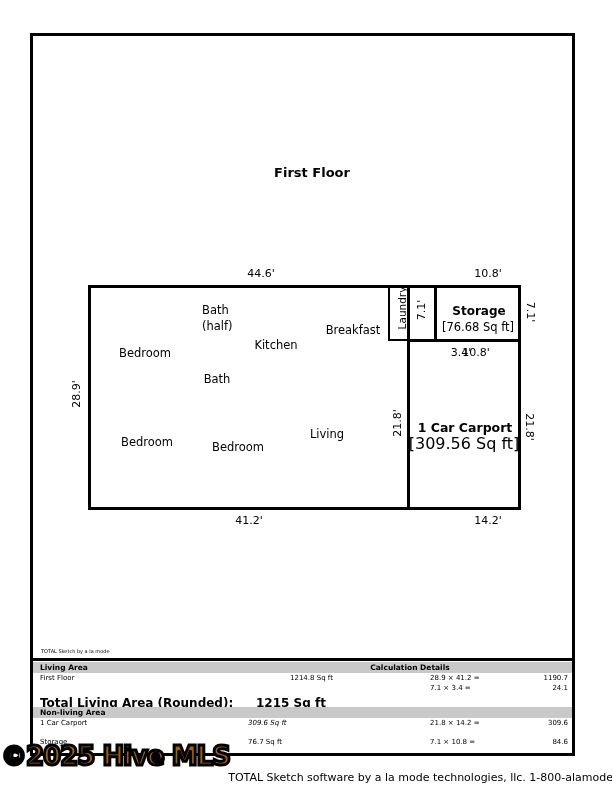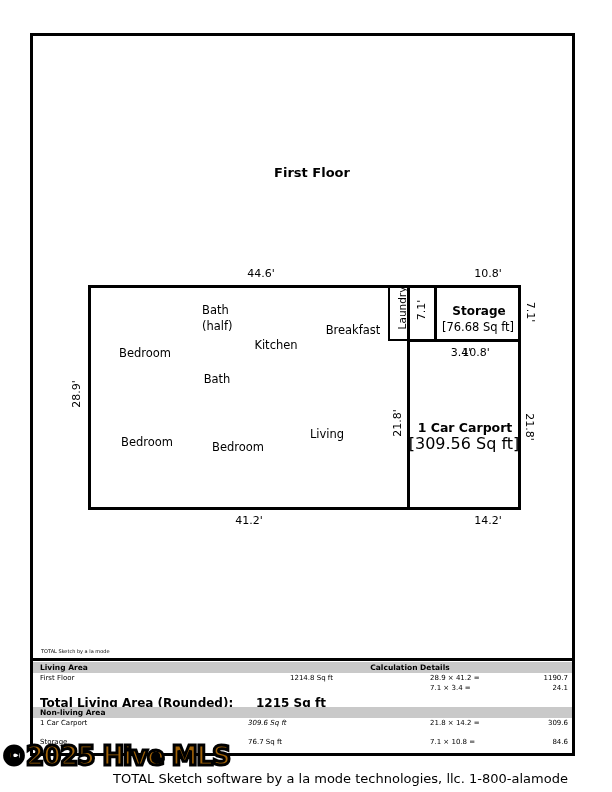--- a/index.html
+++ b/index.html
@@ -21,21 +21,21 @@
   .tbl-title{font-size:8px;font-weight:bold;text-align:center;}
   .bar{background:#c9c9c9;height:11px;}
   .tbl-h{font-size:7.5px;font-weight:bold;line-height:9px;}
   .tbl-r{font-size:7px;line-height:8px;}
   .tbl-rb{font-size:12px;font-weight:bold;line-height:8px;}
   .calc{display:flex;width:138px;font-size:7px;line-height:8px;}
   .calc .expr{flex:1;text-align:left;}
   .calc .res{width:34px;text-align:right;}
   .watermark{font-size:26px;font-weight:bold;letter-spacing:-1px;color:#a16207;
              -webkit-text-stroke:3px #000;z-index:5;white-space:nowrap;}
-  .footer{font-size:13px;text-align:center;}
+  .footer{font-size:11px;text-align:right;}
   .prewrap{white-space:pre-line;line-height:1.35;}
 </style>
 </head>
 <body>
 
 <div class="page">
 
   <div class="abs outer-border"></div>
 
   <div class="abs title-line" style="top:165px;">First Floor</div>

